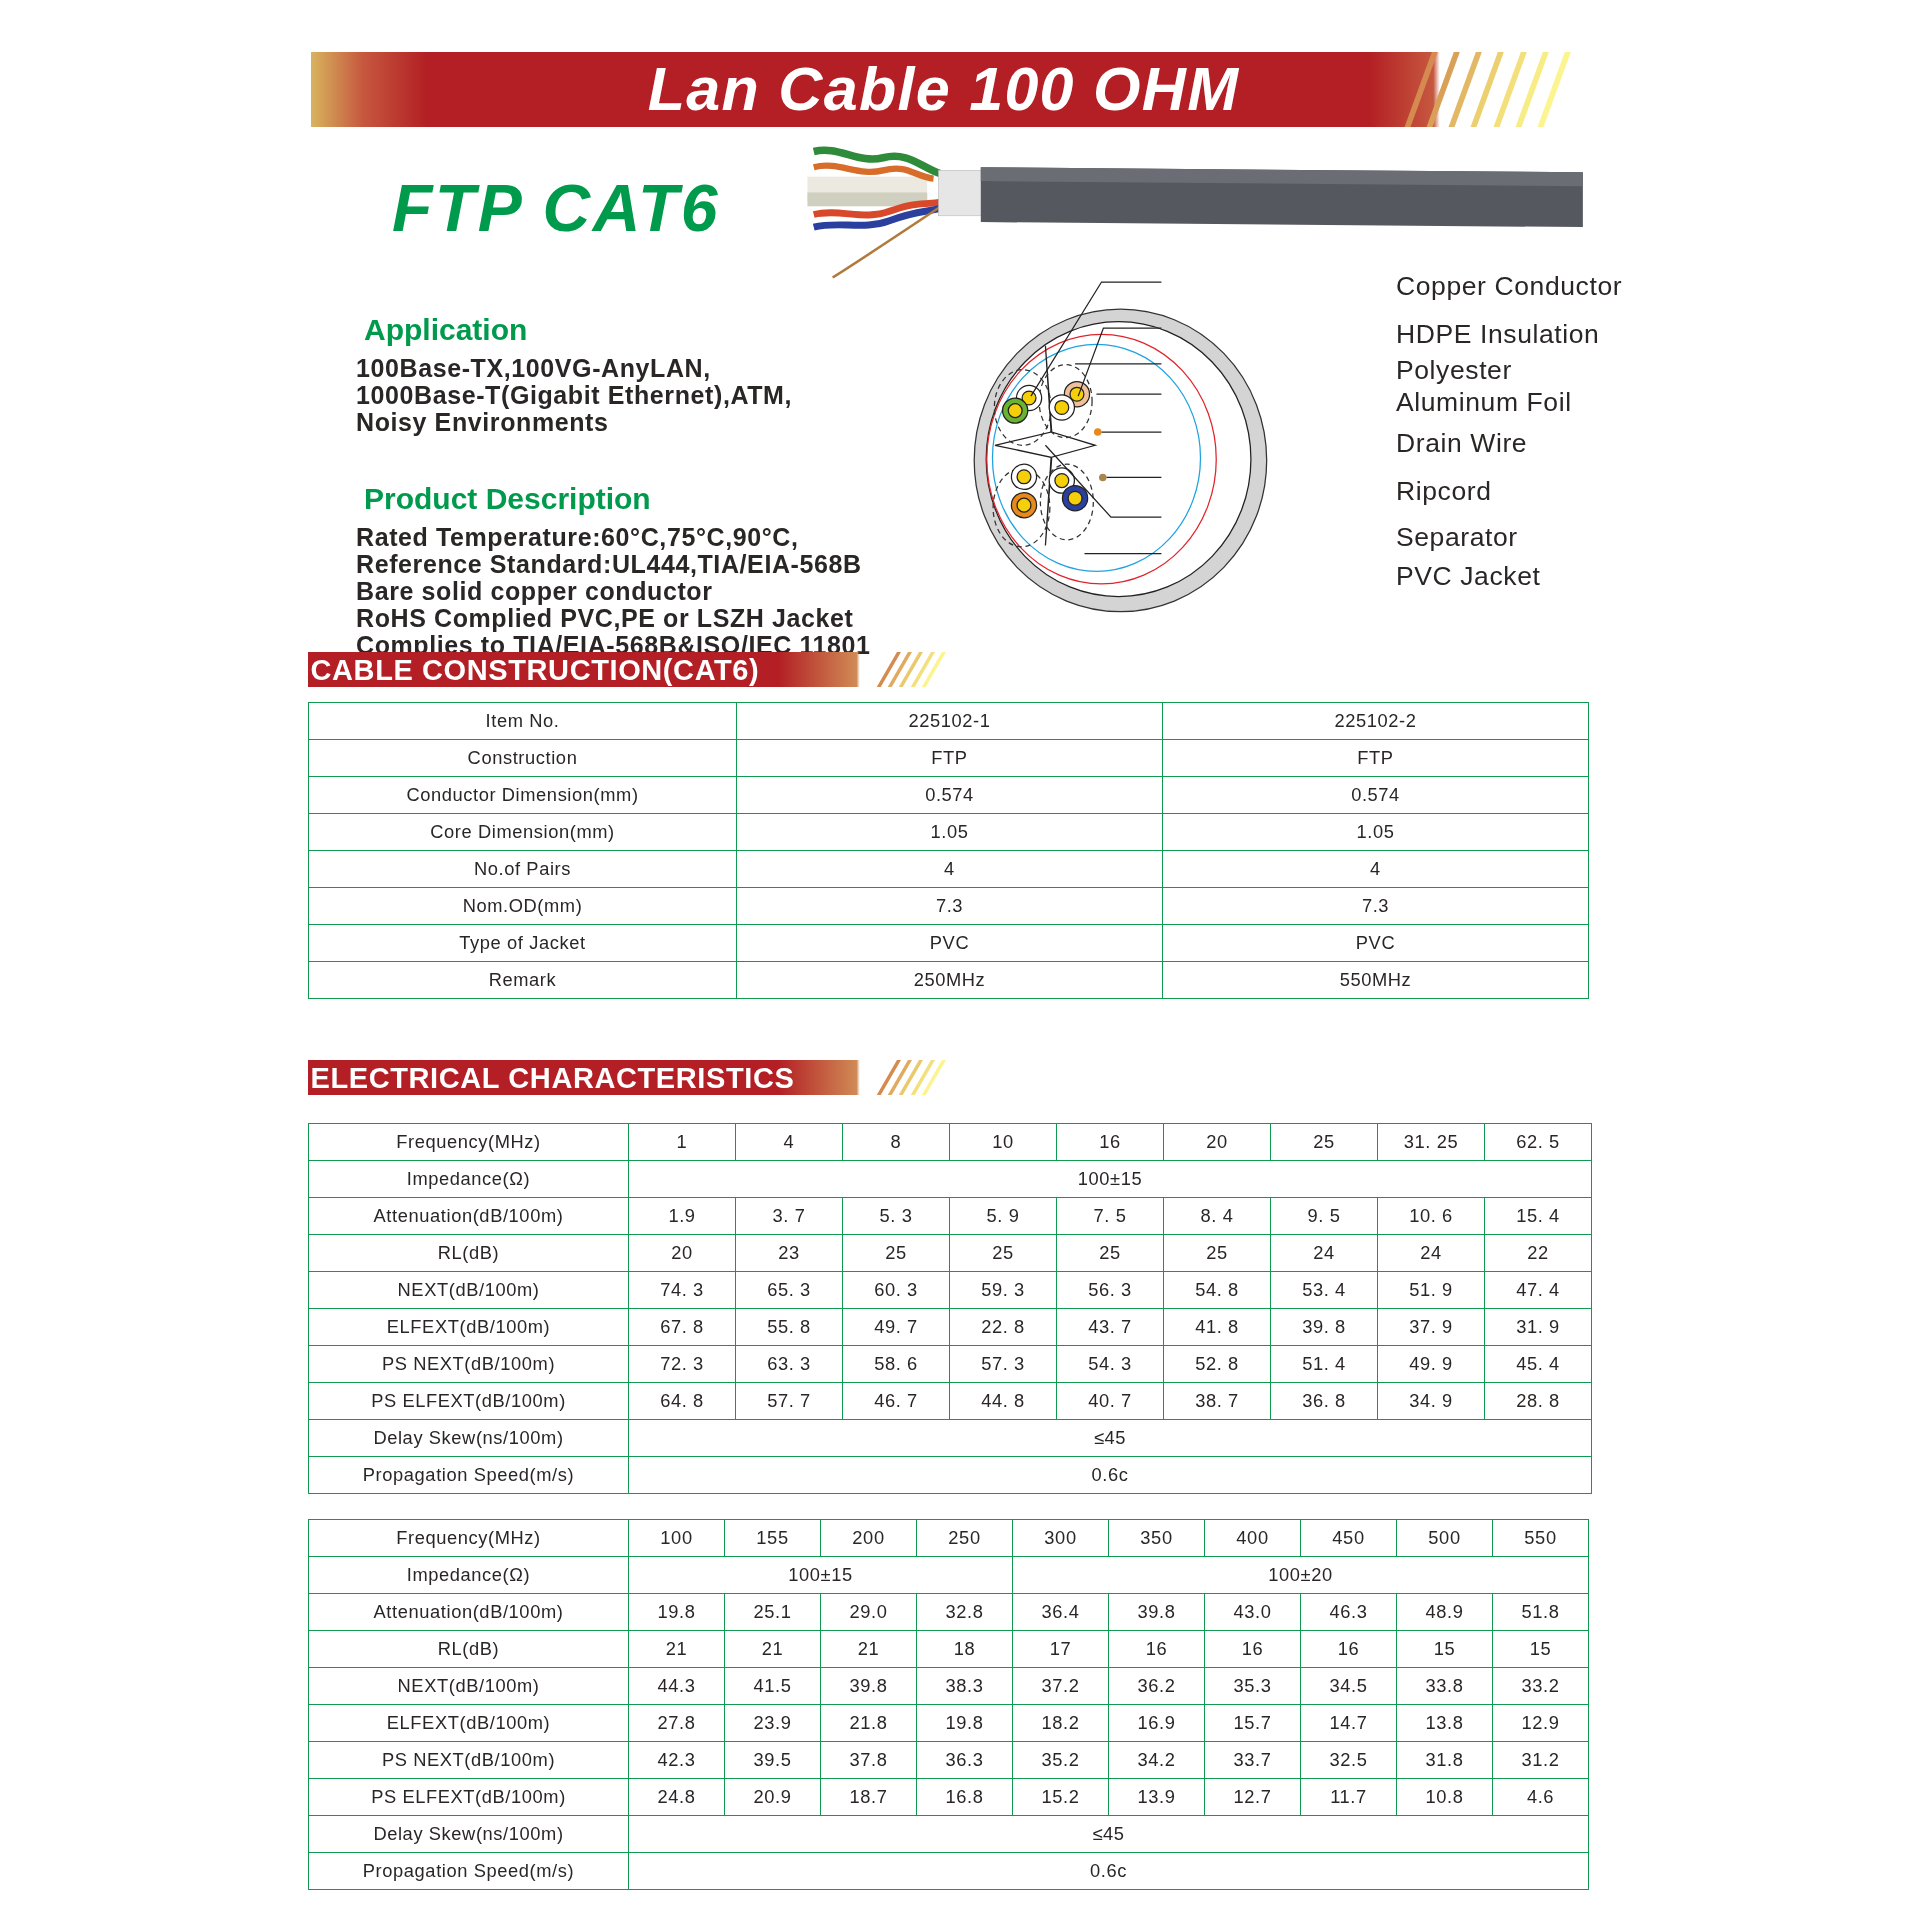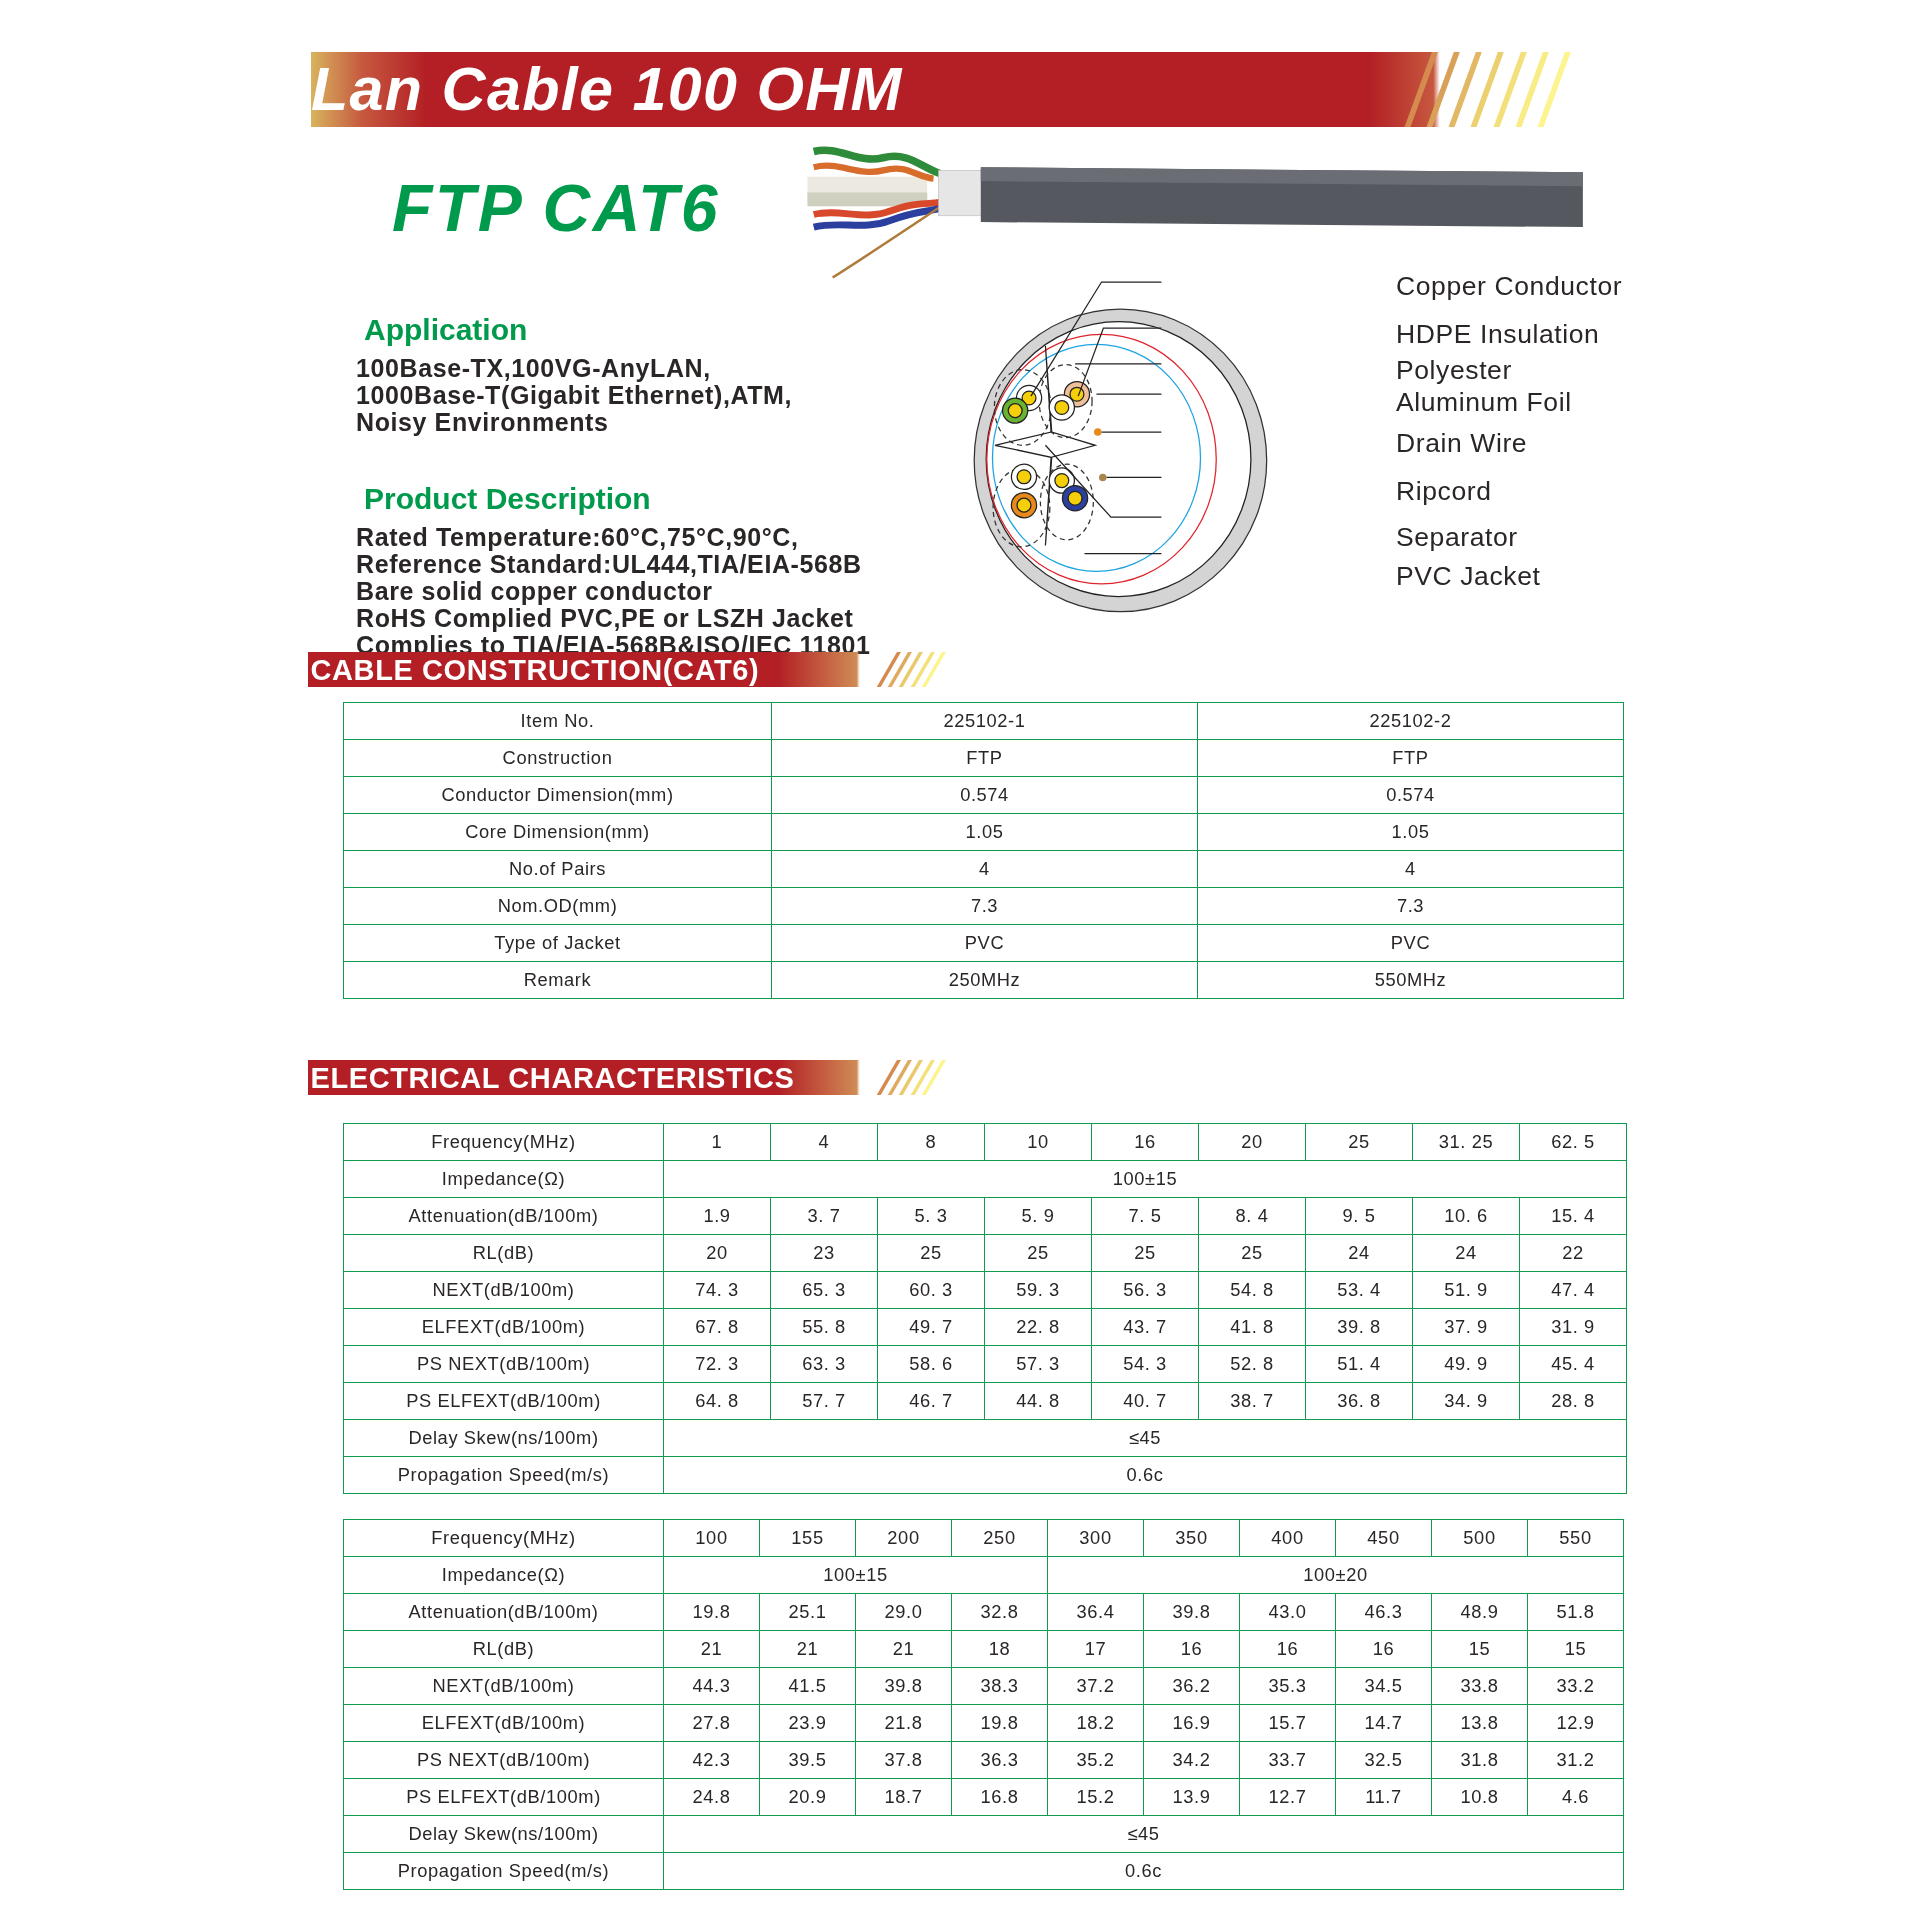--- a/index.html
+++ b/index.html
@@ -3,21 +3,21 @@
 <meta charset="utf-8">
 <style>
   html, body { margin:0; padding:0; background:#ffffff; }
   body { width:1926px; height:1926px; position:relative; overflow:hidden; font-family:"Liberation Sans", sans-serif; color:#2a2626; }
 
   
   .banner { position:absolute; left:311px; top:52px; width:1290px; height:75px;
     background:linear-gradient(90deg,#d8b45e 0%,#c6583f 4%,#b31f24 9%,#b31f24 82%,#c6583f 87%,transparent 87.5%); }
   .banner-stripes { position:absolute; right:0; top:0; width:208px; height:75px; overflow:hidden; }
   .banner-stripes span { position:absolute; top:-6.3px; width:6.3px; height:88px; transform:skewX(-20deg); }
-  .banner-title { position:absolute; left:0; right:0; top:0; height:80px; line-height:75px; text-align:left;
+  .banner-title { position:absolute; left:0; right:0; top:0; height:80px; line-height:75px; text-align:center;
     color:#fff; font-weight:bold; font-style:italic; font-size:61px; letter-spacing:1.3px; padding-right:25px; }
 
   .product-title { position:absolute; left:392px; top:170px; font-size:66px; font-weight:bold; font-style:italic; color:#009a4c; letter-spacing:2.5px; }
 
   
   .cable-photo { position:absolute; left:801px; top:142px; width:782px; height:145px; }
 
   .section-left { position:absolute; left:356px; top:304px; width:631px; }
   .sec-heading { font-size:30px; font-weight:bold; color:#009a4c; margin:8px; line-height:35px; }
   .sec-body { font-size:25px; font-weight:bold; color:#2a2626; line-height:27px; letter-spacing:0.6px; }
@@ -30,21 +30,21 @@
 
   
   .sec-bar { position:absolute; left:308px; width:653px; height:35px; }
   .sec-bar .bg { position:absolute; left:0; top:0; width:100%; height:100%;
     background:linear-gradient(90deg,#b31f24 0%,#b31f24 72%,#d08a55 84%,transparent 84.5%); }
   .sec-bar .stripes { position:absolute; right:0; top:0; width:107px; height:35px; overflow:hidden; }
   .sec-bar .stripes span { position:absolute; top:-3.2px; width:3.8px; height:44px; transform:skewX(-30deg); }
   .sec-bar .label { position:absolute; left:2.5px; top:0; line-height:37px; font-size:29px; font-weight:bold; color:#fff; white-space:nowrap; letter-spacing:0.6px; }
 
   
-  table.spec { position:absolute; border-collapse:collapse; table-layout:fixed;margin-left:35px; }
+  table.spec { position:absolute; border-collapse:collapse; table-layout:fixed; }
   table.spec td { border:1.9px solid #0f9a50; text-align:center; font-size:18.3px; color:#2a2626; padding:0; letter-spacing:0.6px; }
 </style>
 </head>
 <body>
 
 <div class="banner">
   <div class="banner-stripes">
     <span style="left:25px;background:#d58a50"></span>
     <span style="left:47px;background:#d9a058"></span>
     <span style="left:69px;background:#e2b865"></span>

